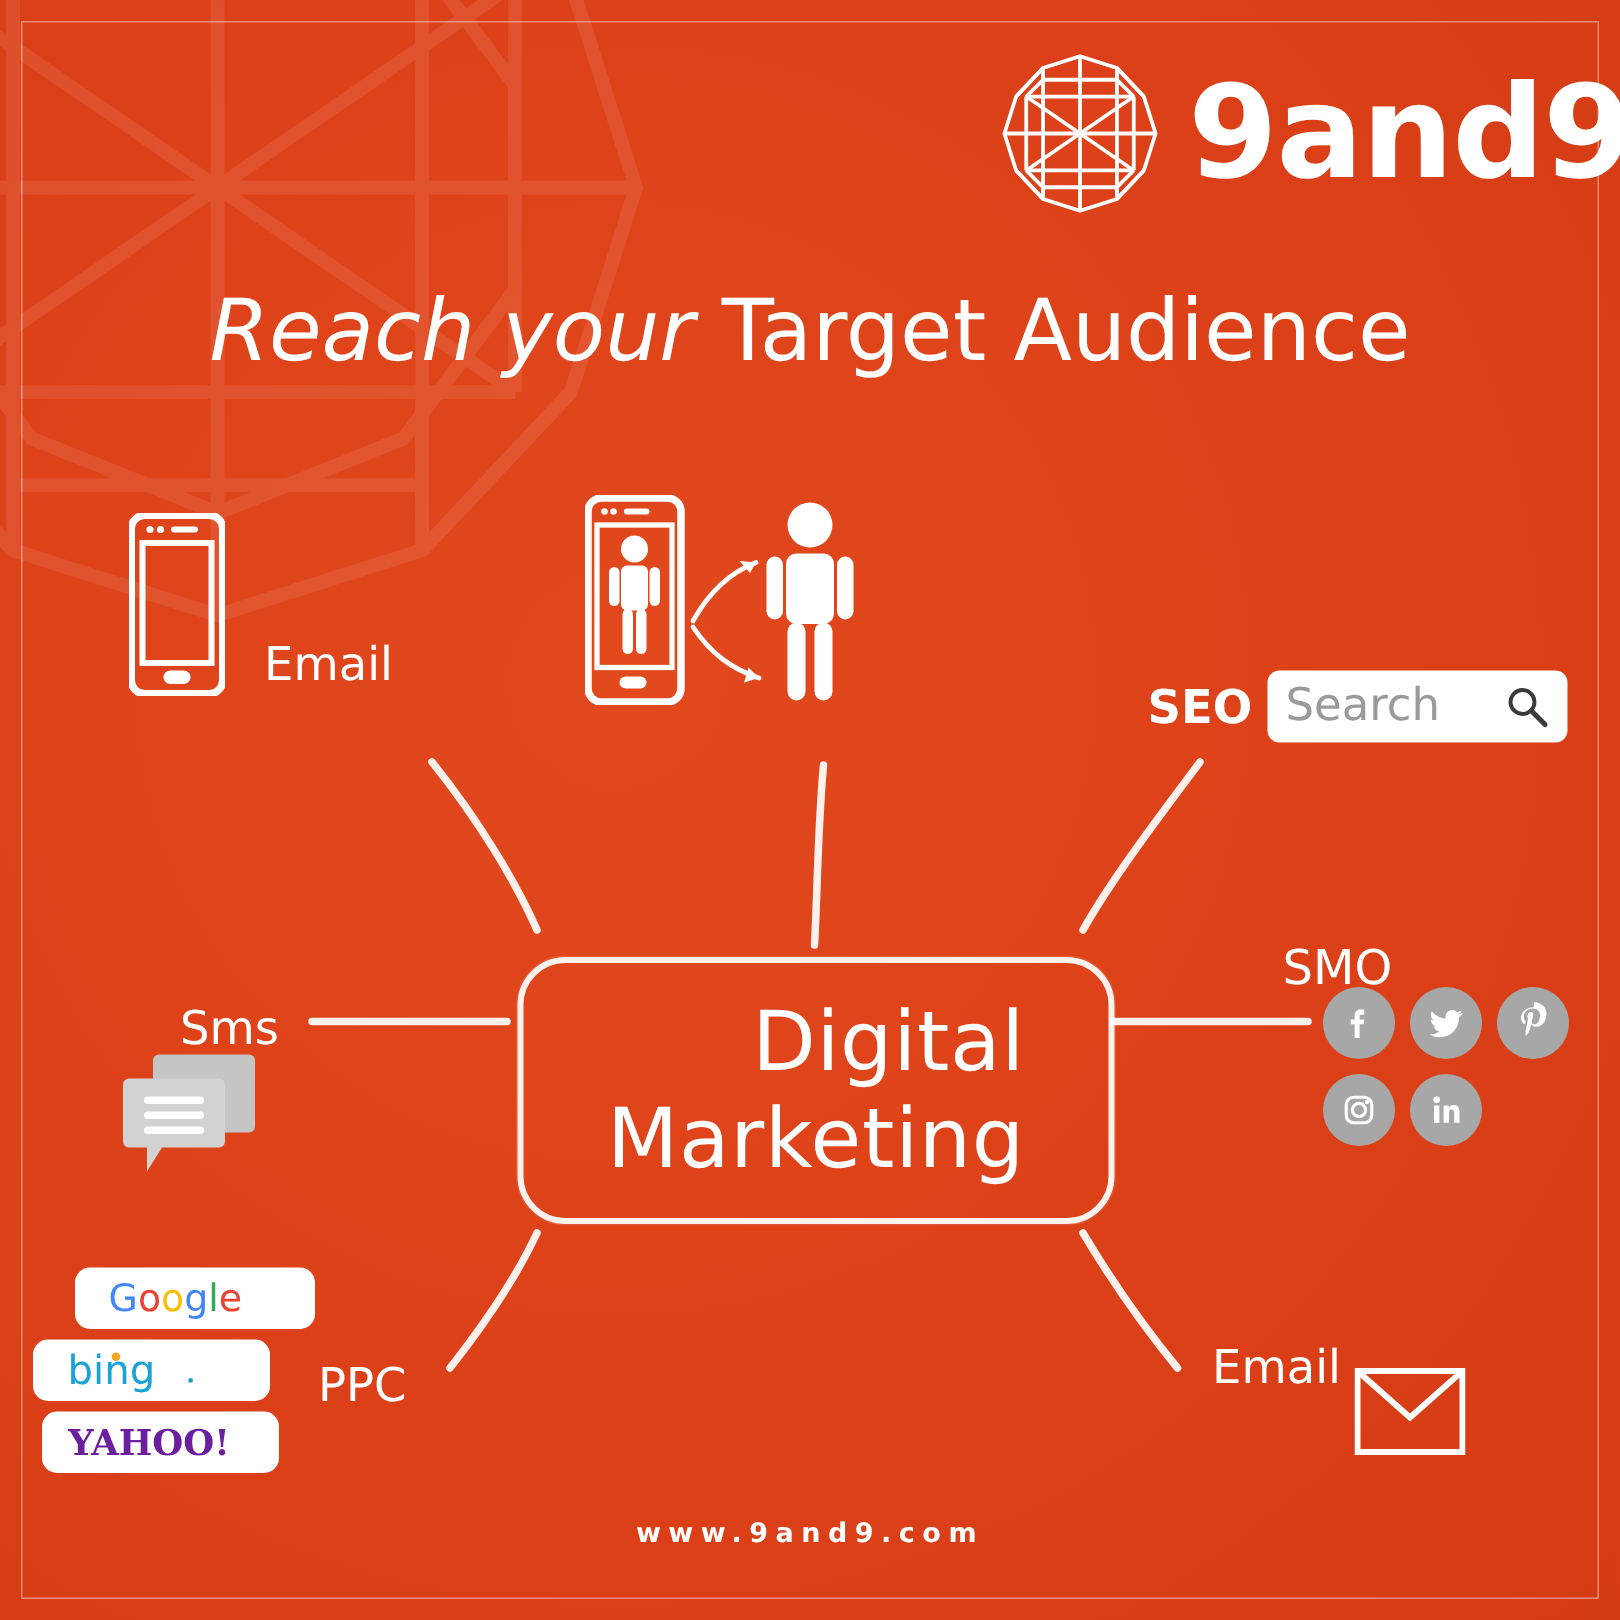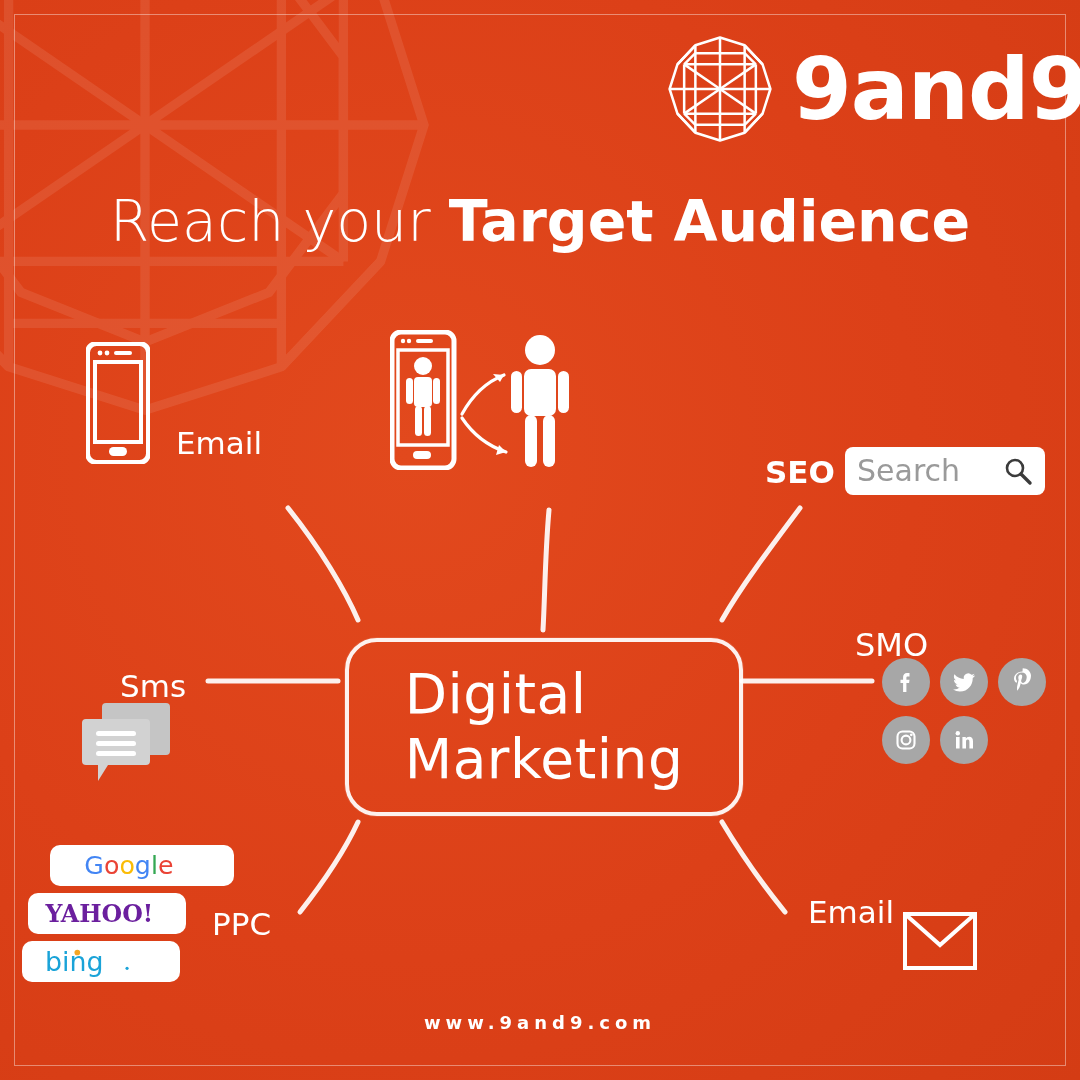--- a/index.html
+++ b/index.html
@@ -33,32 +33,32 @@
   .brand-mark svg{width:100%;height:100%;display:block;}
   .brand-word{
     position:relative;font-size:86px;font-weight:700;letter-spacing:-1px;
     line-height:1;color:#fff;
   }
 
   .headline{
     position:absolute;left:0;right:0;top:192px;text-align:center;
     font-size:57px;line-height:1.05;white-space:nowrap;
   }
-  .headline .light{font-weight:300;}
-  .headline .bold{font-weight:700;}
+  .headline .light{font-weight:300;font-style:italic;}
+  .headline .bold{font-weight:400;}
 
   
   .center-node{
     position:absolute;left:345px;top:638px;width:390px;height:170px;
     border:4px solid rgba(255,255,255,.93);border-radius:32px;
     display:flex;align-items:center;justify-content:center;
     box-shadow:0 0 0 1px rgba(255,255,255,.10);
   }
   .center-node .label{
-    font-size:55px;font-weight:400;line-height:1.18;text-align:left;letter-spacing:.5px;
+    font-size:55px;font-weight:400;line-height:1.18;text-align:right;letter-spacing:.5px;
   }
 
   
   .spokes{position:absolute;inset:0;pointer-events:none;}
   .spokes svg{width:100%;height:100%;display:block;}
 
   
   .node-label{position:absolute;font-size:31px;font-weight:400;line-height:1.14;white-space:nowrap;}
 
   
@@ -98,21 +98,21 @@
   .sms-icon svg{width:100%;height:100%;display:block;}
 
   
   .lbl-ppc{left:212px;top:885px;margin-top:22px;}
   .ppc-badges{position:absolute;left:22px;top:845px;width:200px;}
   .badge{
     background:#ffffff;border-radius:10px;display:flex;align-items:center;
     justify-content:center;margin-bottom:7px;height:41px;box-sizing:border-box;
   }
   .badge svg{display:block;height:30px;}
-  .badge-google{width:184px;margin-left:28px;}
+  .badge-google{width:160px;margin-left:28px;}
   .badge-yahoo{width:158px;margin-left:6px;}
   .badge-bing{width:158px;margin-left:0px;}
 
   
   .lbl-email{left:808px;top:895px;}
   .email-icon{position:absolute;left:903px;top:912px;width:74px;height:58px;}
   .email-icon svg{width:100%;height:100%;display:block;}
 
   
   .footer{
@@ -336,32 +336,32 @@
 
   <div class="node-label lbl-ppc">PPC</div>
   <div class="ppc-badges">
     <div class="badge badge-google">
       <svg viewBox="0 0 150 38" style="width:140px">
         <text x="2" y="29" font-family="'DejaVu Sans','Liberation Sans',sans-serif" font-size="32" font-weight="400">
           <tspan fill="#4285F4">G</tspan><tspan fill="#EA4335">o</tspan><tspan fill="#FBBC05">o</tspan><tspan fill="#4285F4">g</tspan><tspan fill="#34A853">l</tspan><tspan fill="#EA4335">e</tspan>
         </text>
       </svg>
     </div>
-    <div class="badge badge-yahoo">
-      <svg viewBox="0 0 160 38" style="width:142px">
-        <text x="2" y="29" font-family="'DejaVu Serif','Liberation Serif',serif" font-size="30" font-weight="700" fill="#6b1f9e">YAHOO!</text>
-      </svg>
-    </div>
     <div class="badge badge-bing">
       <svg viewBox="0 0 150 38" style="width:132px">
         <text x="4" y="30" font-family="'DejaVu Sans','Liberation Sans',sans-serif" font-size="34" font-weight="400" fill="#1aa3d8">bing</text>
         <circle cx="45" cy="7" r="3.6" fill="#f5a623"></circle>
         <circle cx="108" cy="27" r="2" fill="#1aa3d8"></circle>
       </svg>
     </div>
+    <div class="badge badge-yahoo">
+      <svg viewBox="0 0 160 38" style="width:142px">
+        <text x="2" y="29" font-family="'DejaVu Serif','Liberation Serif',serif" font-size="30" font-weight="700" fill="#6b1f9e">YAHOO!</text>
+      </svg>
+    </div>
   </div>
 
   <div class="node-label lbl-email">Email</div>
   <div class="email-icon">
     <svg viewBox="0 0 74 58">
       <rect x="2" y="2" width="70" height="54" fill="none" stroke="#ffffff" stroke-width="4"></rect>
       <path d="M2,2 L37,33 L72,2" fill="none" stroke="#ffffff" stroke-width="4"></path>
     </svg>
   </div>
 

